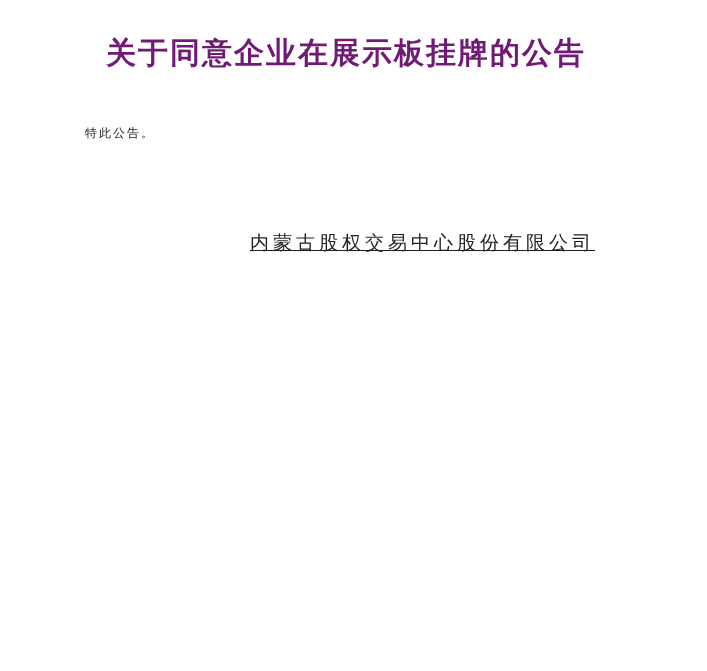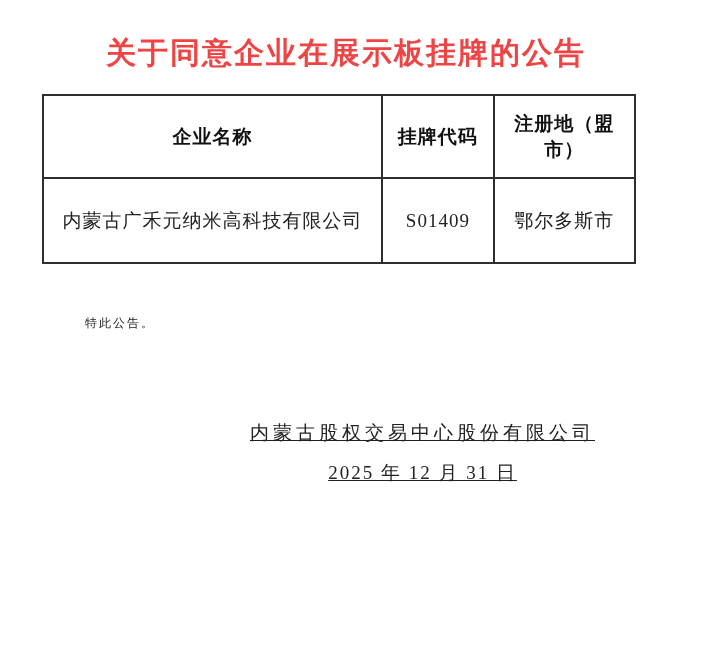--- a/index.html
+++ b/index.html
@@ -18,21 +18,21 @@
     color: #1f1f1f;
     font-family: "Liberation Serif", "DejaVu Serif", serif;
   }
   .doc-title {
     margin: 32px 0 0 0;
     text-align: center;
     font-family: "Liberation Sans", "DejaVu Sans", sans-serif;
     font-size: 30px;
     line-height: 42px;
     font-weight: 700;
-    color: #ef4444;
+    color: #701a75;
     letter-spacing: 2px;
   }
   .intro {
     margin: 54px 0 0 0;
     font-size: 20px;
     line-height: 38px;
     letter-spacing: 1.5px;
     text-align: justify;
     text-indent: 46px;
     color: #222222;
@@ -95,42 +95,20 @@
   }
 </style>
 </head>
 <body>
 
 <div class="page">
 
   <h1 class="doc-title">关于同意企业在展示板挂牌的公告</h1>
 
 
-  <table class="listing">
-    <colgroup>
-      <col class="c-name">
-      <col class="c-code">
-      <col class="c-place">
-    </colgroup>
-    <thead>
-      <tr>
-        <th>企业名称</th>
-        <th>挂牌代码</th>
-        <th>注册地（盟市）</th>
-      </tr>
-    </thead>
-    <tbody>
-      <tr>
-        <td>内蒙古广禾元纳米高科技有限公司</td>
-        <td>S01409</td>
-        <td>鄂尔多斯市</td>
-      </tr>
-    </tbody>
-  </table>
 
   <p class="closing">特此公告。</p>
 
   <div class="signature">
     <div class="sig-company">内蒙古股权交易中心股份有限公司</div>
-    <div class="sig-date">2025 年 12 月 31 日</div>
   </div>
 
 </div>
 
 </body></html>

